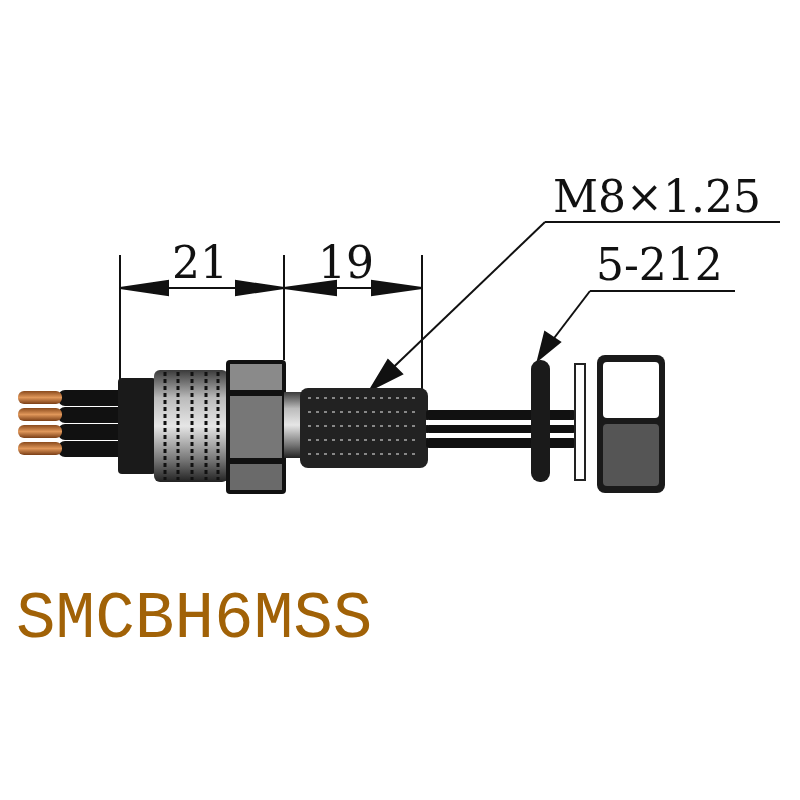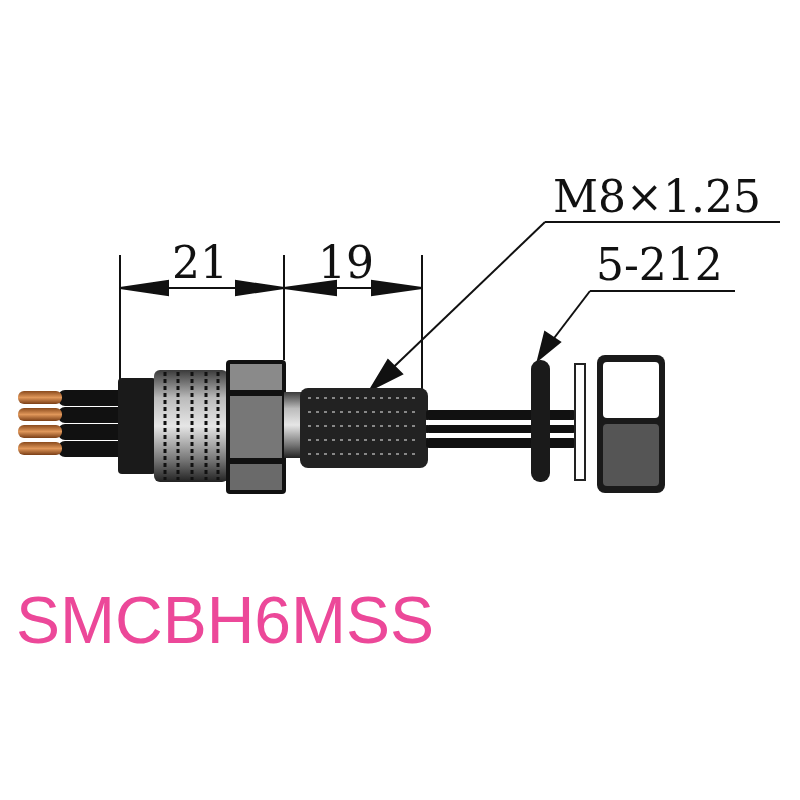--- a/index.html
+++ b/index.html
@@ -1,19 +1,19 @@
 <!DOCTYPE html>
 <html><head>
 <meta charset="utf-8">
 <style>
   html,body{margin:0;padding:0;background:#fff;}
   body{width:800px;height:800px;position:relative;overflow:hidden;}
   svg{position:absolute;left:0;top:0;}
   .dim{font-family:"DejaVu Serif","Liberation Serif",serif;font-size:44px;fill:#111;}
-  .model{position:absolute;left:16px;top:582px;font-family:Liberation Sans, sans-serif;font-size:66px;color:#ec4899;letter-spacing:0px;}
+  .model{position:absolute;left:16px;top:582px;font-family:Liberation Mono, monospace;font-size:66px;color:#a16207;letter-spacing:0px;}
 </style>
 </head>
 <body>
 
 <svg width="800" height="800" viewBox="0 0 800 800">
   <defs>
     <linearGradient id="steelV" x1="0" y1="0" x2="0" y2="1">
       <stop offset="0" stop-color="#3a3a3a"></stop>
       <stop offset="0.25" stop-color="#bbbbbb"></stop>
       <stop offset="0.5" stop-color="#e6e6e6"></stop>

